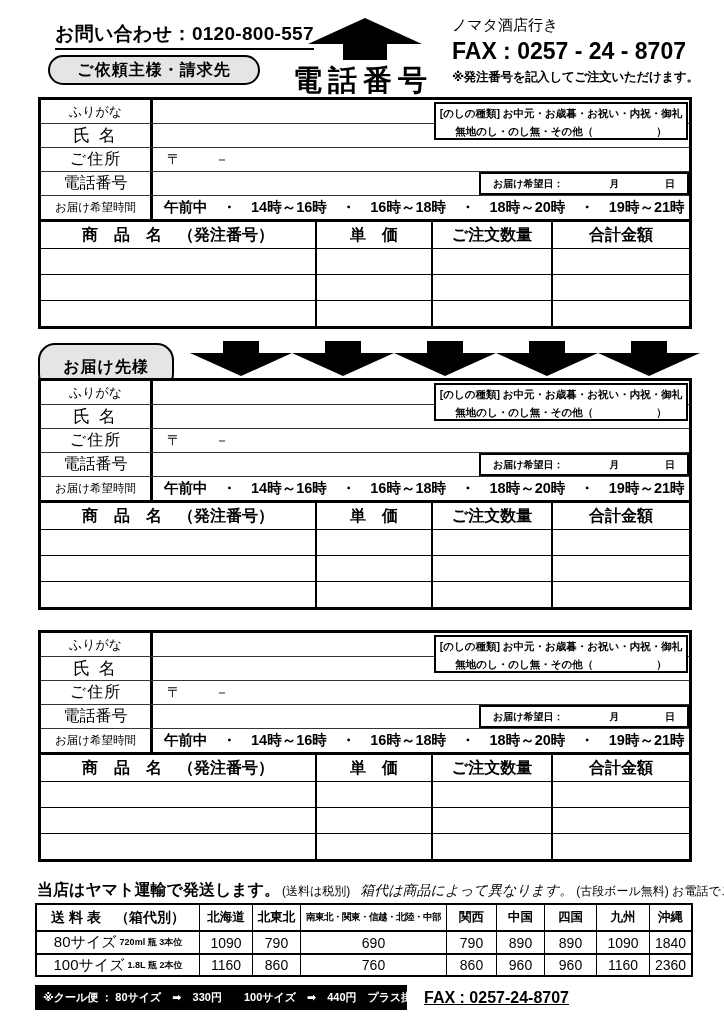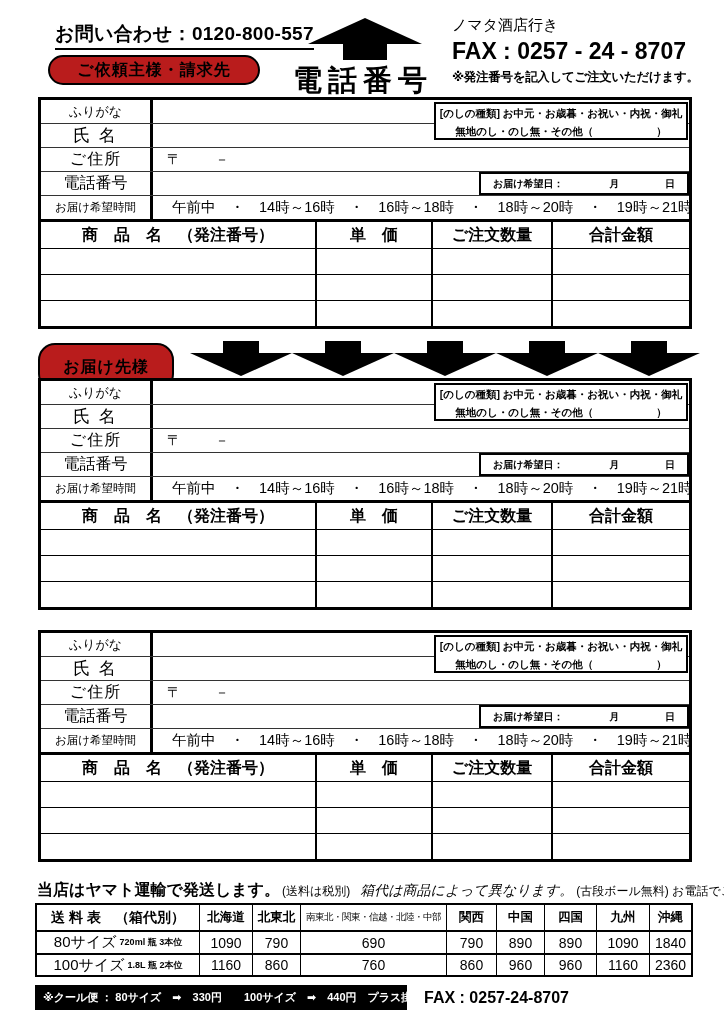--- a/index.html
+++ b/index.html
@@ -3,21 +3,21 @@
 <meta charset="utf-8">
 <style>
   html,body{margin:0;padding:0;background:#e8e8e8;}
   .page{position:relative;width:724px;height:1024px;background:#fff;margin:0 auto;
         font-family:"Liberation Sans","DejaVu Sans",sans-serif;color:#000;overflow:hidden;}
 
   
   .contact{position:absolute;left:55px;top:21px;font-size:19px;font-weight:bold;
            border-bottom:2.5px solid #000;padding-bottom:1px;letter-spacing:.3px;}
   .pill{border:2.5px solid #000;border-radius:17px;display:flex;align-items:center;
-        justify-content:center;font-weight:bold;background:#b91c1c;box-sizing:border-box;}
+        justify-content:center;font-weight:bold;background:#e5e5e5;box-sizing:border-box;}
   .sender-pill{position:absolute;left:48px;top:55px;width:212px;height:30px;font-size:16px;letter-spacing:1px;}
   .title-wrap{position:absolute;left:295px;top:18px;width:140px;text-align:center;}
   .up-tri{width:0;height:0;margin:0 auto;border-left:57px solid transparent;
           border-right:57px solid transparent;border-bottom:26px solid #000;}
   .up-stem{width:44px;height:16px;background:#000;margin:0 auto;}
   .doc-title{font-size:29px;font-weight:bold;letter-spacing:6px;margin-top:1px;white-space:nowrap;margin-left:-4px;}
   .fax-wrap{position:absolute;left:452px;top:16px;width:250px;}
   .ship-to{font-size:15px;}
   .fax-num{font-size:23px;font-weight:bold;margin-top:3px;white-space:nowrap;}
   .fax-note{font-size:12.5px;font-weight:bold;margin-top:4px;white-space:nowrap;letter-spacing:-.3px;}
@@ -29,21 +29,21 @@
   .irow + .irow{border-top:1px solid #333;}
   .ilabel{flex:0 0 112px;border-right:3px solid #000;display:flex;align-items:center;
           justify-content:center;box-sizing:border-box;}
   .lab-furigana{font-size:13px;}
   .lab-name{font-size:17px;letter-spacing:2px;}
   .lab-addr{font-size:16px;letter-spacing:1px;}
   .lab-phone{font-size:16px;}
   .lab-time{font-size:11.5px;}
   .icontent{flex:1;display:flex;align-items:center;min-width:0;}
   .postal{font-size:14px;padding-left:14px;letter-spacing:2px;}
-  .timeopts{font-size:14.5px;font-weight:normal;padding-left:19px;white-space:nowrap;}
+  .timeopts{font-size:14.5px;font-weight:bold;padding-left:11px;white-space:nowrap;}
   .noshi{position:absolute;top:2px;right:1px;width:254px;height:38px;border:2px solid #000;
          background:#fff;text-align:center;font-size:10.5px;font-weight:bold;line-height:18px;
          box-sizing:border-box;white-space:nowrap;z-index:2;}
   .datebox{margin-left:auto;height:100%;width:210px;border:2.5px solid #000;box-sizing:border-box;
            display:flex;align-items:center;justify-content:space-between;font-weight:bold;
            font-size:10px;padding:0 12px;white-space:nowrap;}
   .items{border-top:3px solid #000;display:grid;grid-template-columns:274px 116px 120px 1fr;
          grid-auto-rows:26px;}
   .hcell{display:flex;align-items:center;justify-content:center;font-weight:bold;
          font-size:16px;white-space:nowrap;}
@@ -67,31 +67,31 @@
   .n-small2{font-size:12px;margin-left:3px;}
 
   .ship-table{position:absolute;left:35px;top:903px;width:658px;border:2.5px solid #000;box-sizing:border-box;
               display:grid;grid-template-columns:162px 53px 48px 146px 50px 48px 52px 53px 1fr;
               grid-template-rows:25px 23px 22px;background:#fff;}
   .sc{display:flex;align-items:center;justify-content:center;box-sizing:border-box;overflow:hidden;}
   .sc.bl2{border-left:1.5px solid #000;}
   .sc.bt2{border-top:2px solid #000;}
   .ship-title{font-weight:bold;font-size:14px;white-space:nowrap;}
   .region{font-weight:bold;font-size:12.5px;white-space:nowrap;}
-  .region-sm{font-weight:normal;font-size:9.5px;letter-spacing:-.5px;white-space:nowrap;}
+  .region-sm{font-weight:bold;font-size:9.5px;letter-spacing:-.5px;white-space:nowrap;}
   .size-cell{gap:3px;align-items:center;white-space:nowrap;}
   .size-main{font-weight:normal;font-size:15px;}
   .size-spec{font-size:9px;font-weight:bold;}
   .price{font-size:14px;}
 
   .cool-bar{position:absolute;left:35px;top:985px;width:372px;height:25px;background:#000;color:#fff;
             display:flex;align-items:center;padding-left:8px;box-sizing:border-box;font-size:11px;
             font-weight:bold;white-space:nowrap;}
   .fax-bottom{position:absolute;left:424px;top:985px;height:25px;line-height:25px;
-              font-size:16px;font-weight:bold;white-space:nowrap;}
+              font-size:16px;font-weight:bold;white-space:nowrap;text-decoration:underline;}
 </style>
 </head>
 <body>
 
 <div class="page">
 
   <div class="contact">お問い合わせ：0120-800-557</div>
   <div class="pill sender-pill">ご依頼主様・請求先</div>
 
   <div class="title-wrap">

